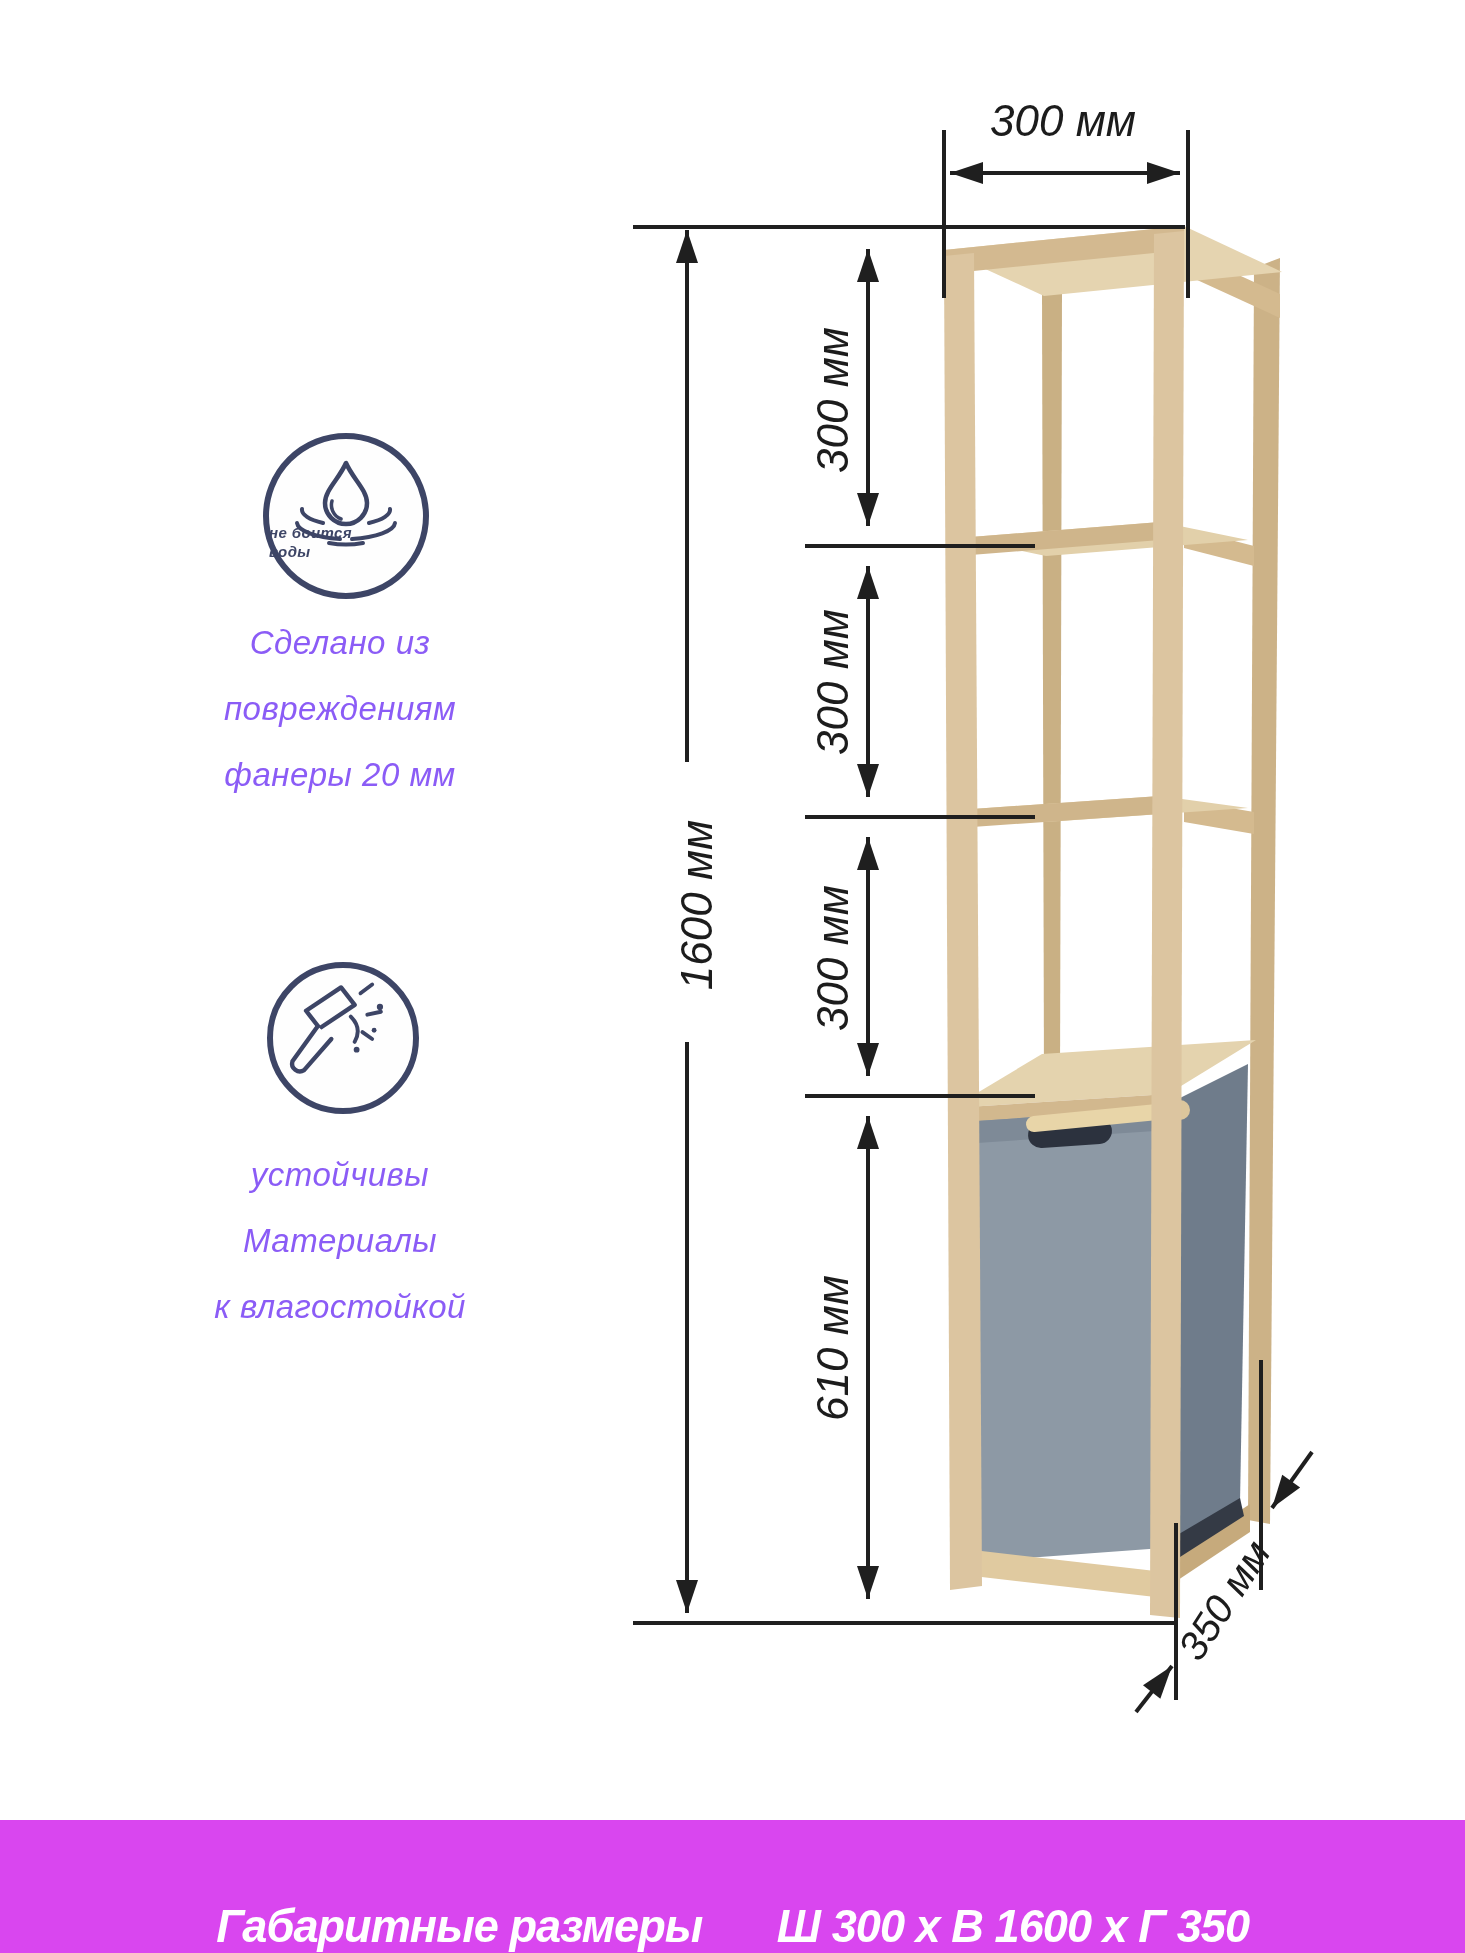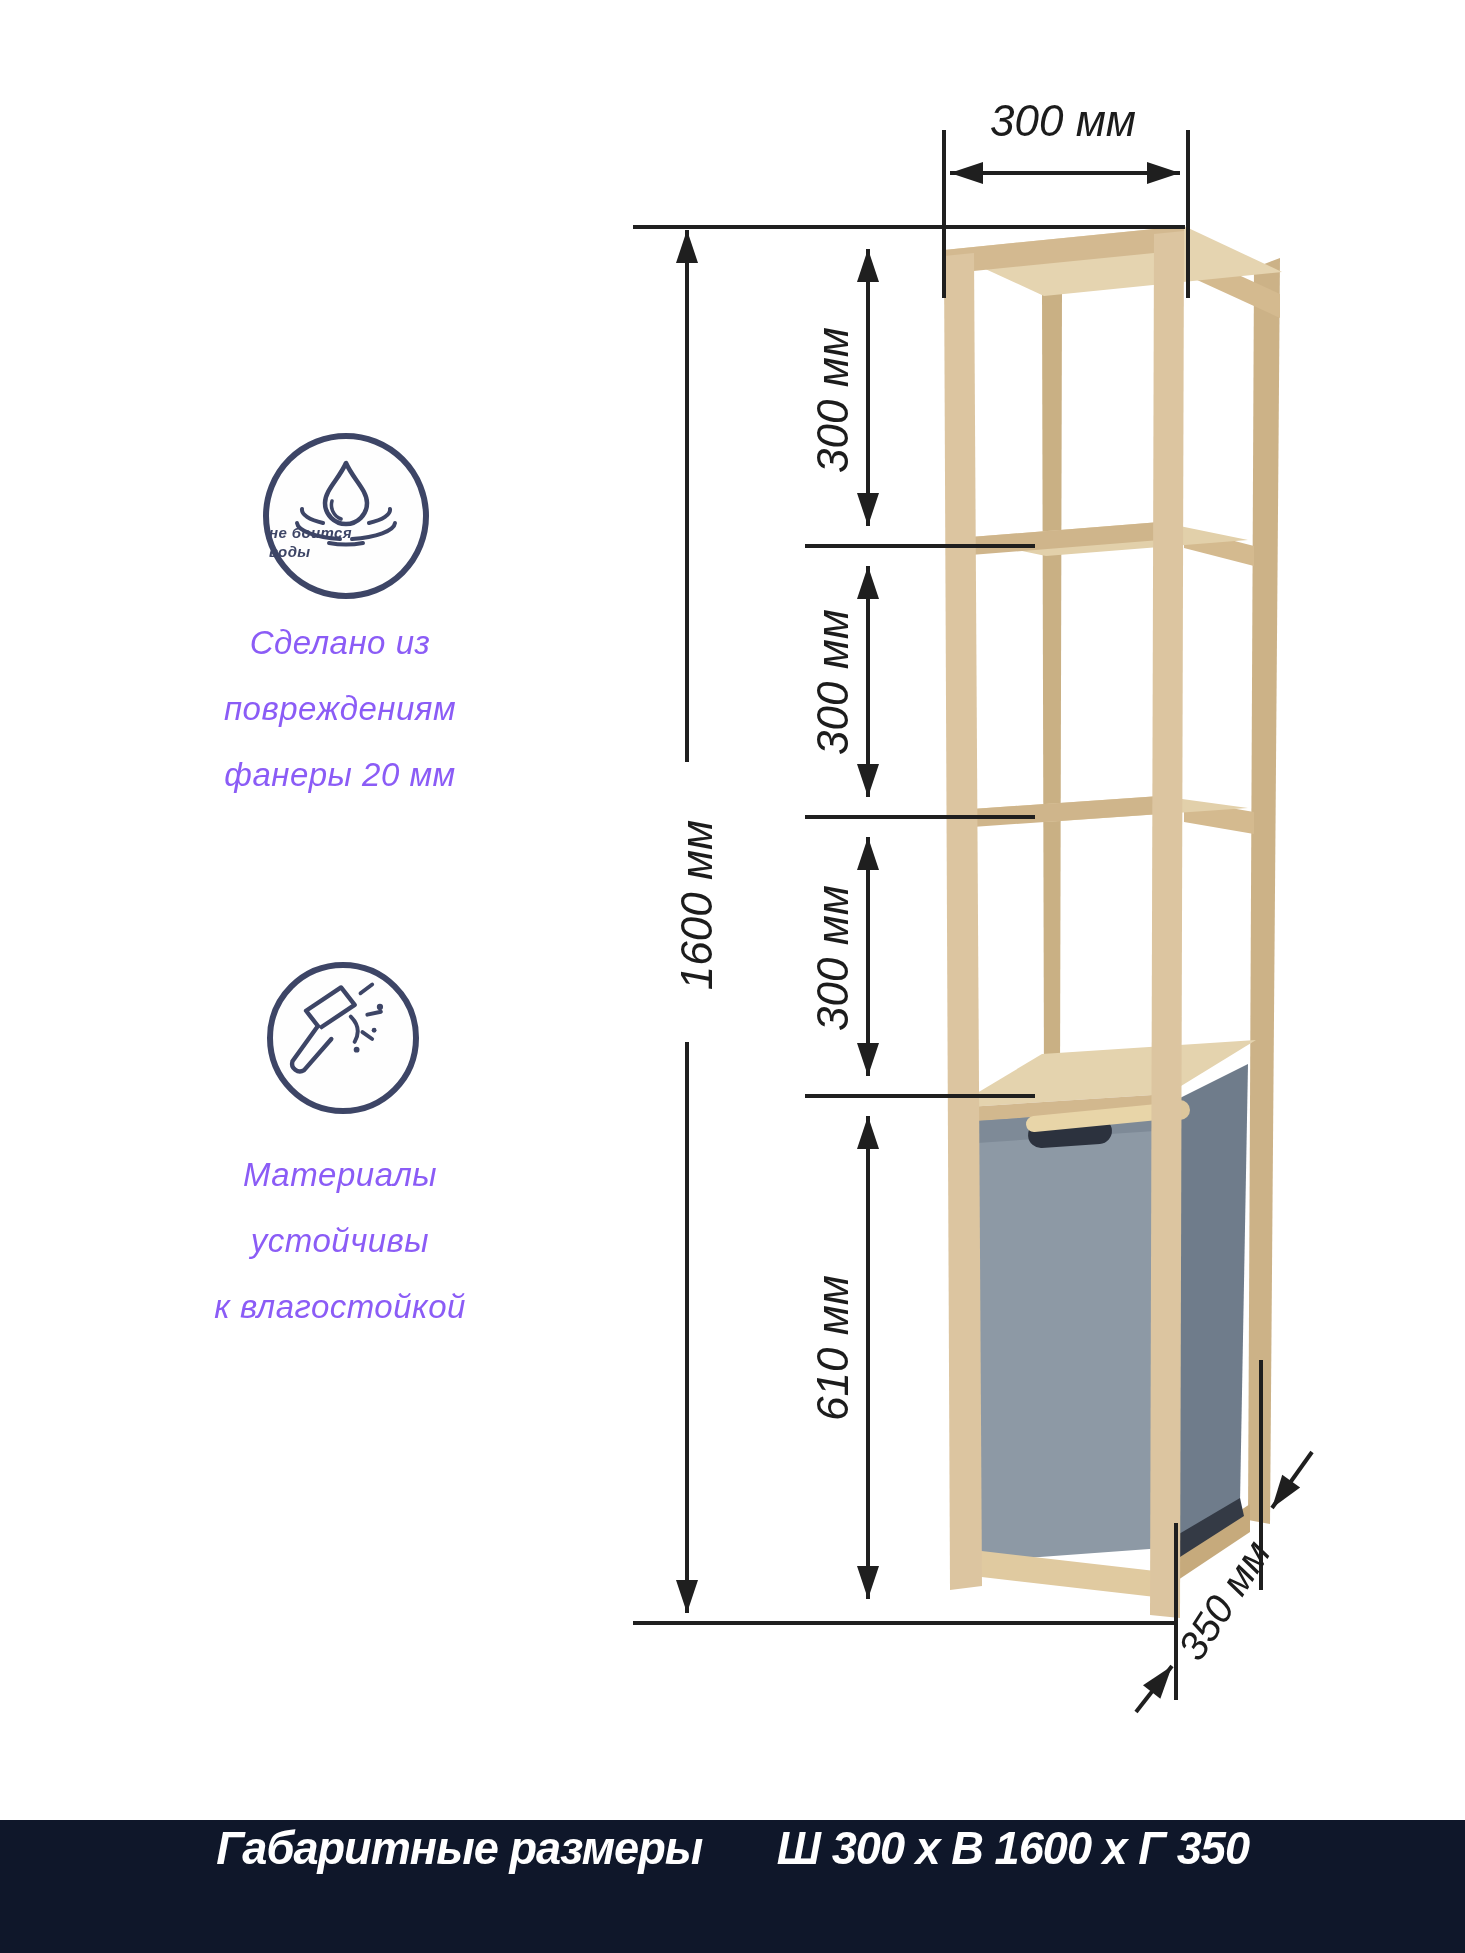--- a/index.html
+++ b/index.html
@@ -24,22 +24,22 @@
   .badge{
     position:absolute;border:6px solid #3d4566;border-radius:50%;background:#fefefe;
   }
   .badge svg{position:absolute;left:0;top:0;}
   .badge .caption{
     position:absolute;left:0;right:0;color:#3d4566;
     font-weight:bold;font-size:15px;line-height:19px;letter-spacing:.4px;
   }
   
   .footer{
-    position:absolute;left:0;top:1820px;width:1465px;height:133px;background:#0f172a;
-    display:flex;align-items:flex-start;justify-content:center;gap:55px;
+    position:absolute;left:0;top:1820px;width:1465px;height:133px;background:#d946ef;
+    display:flex;align-items:flex-end;justify-content:center;gap:55px;
   }
   .footer span{
     color:#ffffff;font-size:47px;font-weight:bold;letter-spacing:-1px;white-space:nowrap;
     transform:scaleX(.96);
   }
 </style>
 </head>
 <body>
 
 <div id="canvas">
@@ -158,22 +158,22 @@
         <path d="M97,48 l14,-3" stroke-width="4"></path>
         <path d="M92,66 l10,7" stroke-width="4"></path>
       </g>
       <circle cx="110" cy="40" r="3.2" fill="#3d4566"></circle>
       <circle cx="86" cy="84" r="3" fill="#3d4566"></circle>
       <circle cx="104" cy="64" r="2.5" fill="#3d4566"></circle>
     </svg>
   </div>
 
   <div class="feature" style="top:1142px;">
+    <div>устойчивы</div>
     <div>Материалы</div>
-    <div>устойчивы</div>
     <div>к влагостойкой</div>
   </div>
 
   <div class="footer">
     <span>Габаритные размеры</span>
     <span>Ш 300 х В 1600 х Г 350</span>
   </div>
 
 </div>
 

